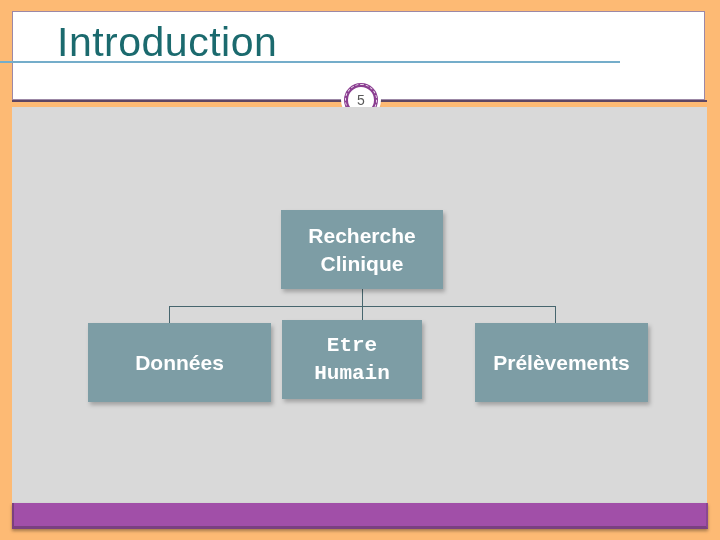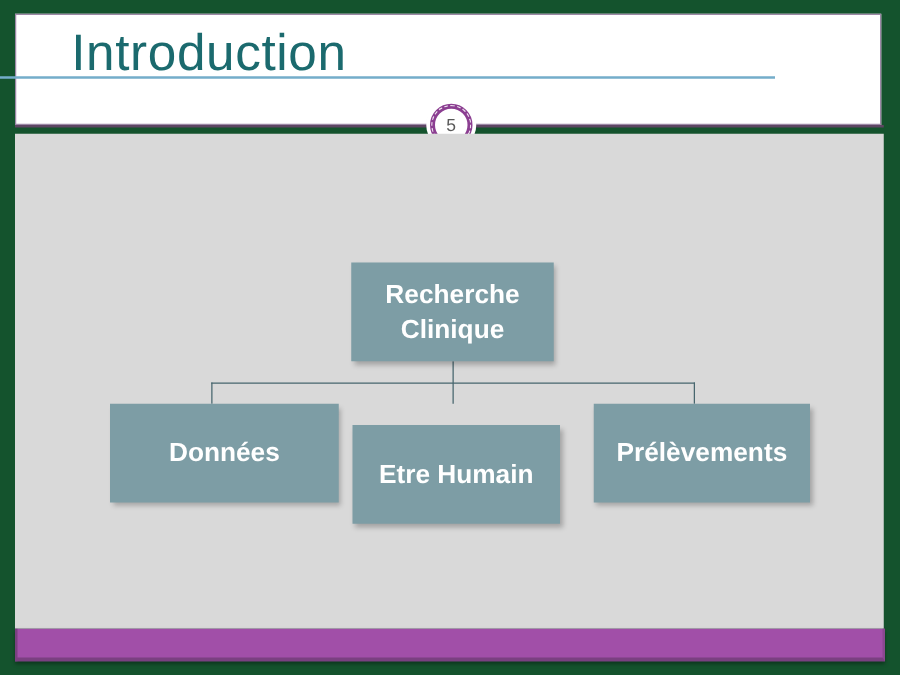--- a/index.html
+++ b/index.html
@@ -1,17 +1,17 @@
 <!DOCTYPE html>
 <html style="--title-teal: #1b6a6e; --title-box-border: #9c88a6; --accent-blue: #74adca; --divider-purple: #5d4663; --badge-ring: #8b3e91; --content-bg: #d9d9d9; --node-fill: #7d9da5; --node-text: #ffffff; --connector: #47666e; --footer-purple: #a14fa8;"><head>
 <meta charset="utf-8">
 <style>
   html,body{margin:0;padding:0;background:#fff;}
   .slide{
-    position:relative;width:720px;height:540px;background:#14532d;overflow:hidden;
+    position:relative;width:720px;height:540px;background:#fdba74;overflow:hidden;
     font-family:"Liberation Sans","DejaVu Sans",sans-serif;
   }
   
   .title-box{
     position:absolute;left:12px;top:11px;width:693px;height:89px;
     border:1px solid var(--title-box-border,#9c88a6);
     background:#ffffff;box-sizing:border-box;
   }
   .slide-title{
     position:absolute;left:44px;top:6px;margin:0;
@@ -50,21 +50,21 @@
   }
   
   .org-node{
     position:absolute;display:flex;align-items:center;justify-content:center;
     background:var(--node-fill,#7d9da5);color:var(--node-text,#ffffff);
     font-weight:700;font-size:21px;line-height:28px;text-align:center;
     box-shadow:2px 3px 4px rgba(0,0,0,.25);box-sizing:border-box;padding:20px;
   }
   .node-root{left:281px;top:210px;width:162px;height:79px;}
   .node-c0{left:88px; top:323px;width:183px;height:79px;}
-  .node-c1{left:282px;top:340px;width:166px;height:79px;}
+  .node-c1{left:282px;top:320px;width:140px;height:79px;font-family:Liberation Mono, monospace;}
   .node-c2{left:475px;top:323px;width:173px;height:79px;}
   .conn{position:absolute;background:var(--connector,#47666e);}
   .conn-v-mid {left:362px;top:289px;width:1px;height:34px;}
   .conn-h     {left:169px;top:306px;width:387px;height:1px;}
   .conn-v-left {left:169px;top:306px;width:1px;height:17px;}
   .conn-v-right{left:555px;top:306px;width:1px;height:17px;}
 </style>
 </head>
 <body>
 

